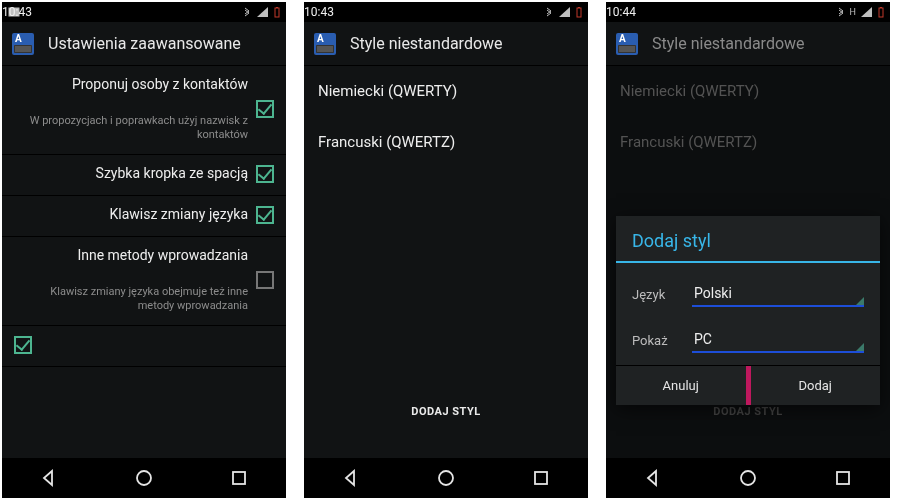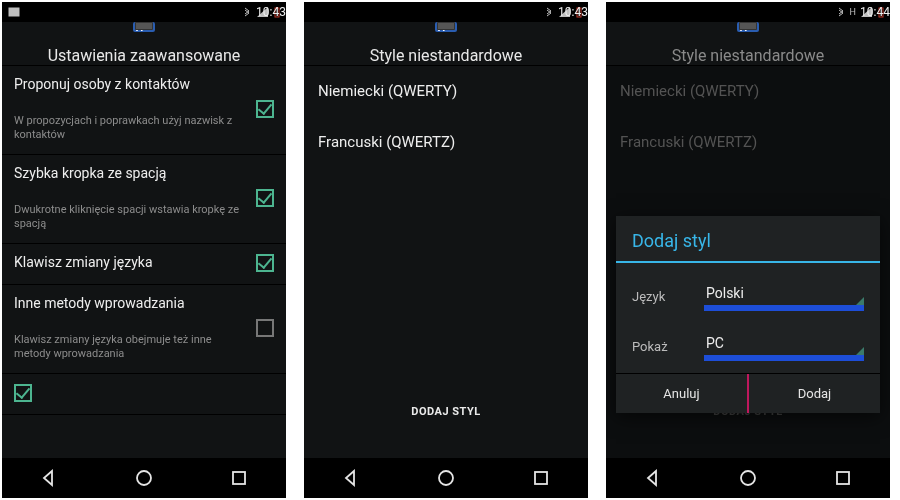--- a/index.html
+++ b/index.html
@@ -19,47 +19,46 @@
   }
   
   .statusbar {
     height: 20px; background: #000;
     display: flex; align-items: center;
     color: #bfbfbf; font-size: 11px;
     padding: 0 6px;
     justify-content: space-between;
   }
   .sb-left, .sb-right { display:flex; align-items:center; gap:4px; }
-  .sb-center { position:absolute; left:0; right:0; text-align:right; font-size:12px; color:#eee; pointer-events:none; }
+  .sb-center { position:absolute; left:0; right:0; text-align:left; font-size:12px; color:#eee; pointer-events:none; }
   .ico { fill:#bfbfbf; }
   
   .header {
     height: 44px; display:flex; align-items:center;
     padding: 0 10px; color:#e8e8e8; font-size:16px;
     border-bottom:1px solid #000;
     gap:14px;
-    flex-direction:column;
   }
   .header.dim { color:#8a8a8a; }
   .kbicon {
     width:22px; height:22px; background:#2a5db0;
     position:relative; display:inline-block; border-radius:2px;
   }
   .kbicon::before{
     content:"A"; color:#fff; font-size:10px; font-weight:bold;
     position:absolute; top:0px; left:3px;
   }
   .kbicon::after{
     content:""; position:absolute; bottom:2px; left:2px; right:2px; height:8px;
     background:#555; border-radius:1px;
     box-shadow: inset 0 0 0 1px #333;
   }
   
   .content { flex:1; overflow:hidden; position:relative; }
-  .list { padding: 0; }
+  .list { padding: 0; text-align: right; }
   .row {
     padding: 10px 12px 12px 12px;
     display:flex; align-items:center;
     gap:8px;
     border-bottom:1px solid #000;
   }
   .row .txt { flex:1; }
   .row .title-t { color:#eee; font-size:14px; line-height:1.25; }
   .row .sub { color:#8c8c8c; font-size:11px; line-height:1.3; margin-top:20px; }
   .row.plain { border-bottom:none; padding:16px 14px; }
@@ -98,39 +97,39 @@
     position:absolute; left:10px; right:10px; top:150px;
     background:#1f2223; color:#ddd;
     box-shadow:0 4px 18px rgba(0,0,0,0.6);
   }
   .dlg-title{
     color:#38b6e8; font-size:18px; padding:14px 16px 10px;
   }
   .dlg-sep{ height:2px; background:#38b6e8; margin:0 0 10px; }
   .dlg-row{
     display:flex; align-items:center; padding:8px 16px 12px;
-    gap:26px; font-size:13px;
+    gap:14px; font-size:13px;
   }
   .dlg-label{ color:#bcbcbc; width:46px; }
   .dlg-field{
     flex:1; position:relative; padding:4px 2px;
-    border-bottom:6px solid #1d4ed8; color:#eee; font-size:14px;
+    border-bottom:2px solid #1d4ed8; color:#eee; font-size:14px;
   }
   .dlg-field::after{
     content:""; position:absolute; right:0; bottom:0;
     border-left:8px solid transparent;
     border-bottom:8px solid #3b7a6a;
   }
   .dlg-actions{
     display:flex; border-top:1px solid #000;
   }
   .dlg-btn{
     flex:1; text-align:center; padding:12px 8px; font-size:13px; color:#e5e5e5;
   }
-  .dlg-btn + .dlg-btn{ border-left:2px solid #be185d; }
+  .dlg-btn + .dlg-btn{ border-left:5px solid #be185d; }
   
   .phone3 .row.plain .title-t { color:#6f6f6f; }
 </style>
 </head>
 <body>
 
 <div class="phone">
   <div class="statusbar">
     <div class="sb-left">
       <svg width="12" height="12">
@@ -163,21 +162,20 @@
         <div class="row">
           <div class="txt">
             <div class="title-t">Proponuj osoby z kontaktów</div>
             <div class="sub">W propozycjach i poprawkach użyj nazwisk z kontaktów</div>
           </div>
           <div class="cb checked"></div>
         </div>
         <div class="row">
           <div class="txt">
             <div class="title-t">Szybka kropka ze spacją</div>
-            <div class="sub">Dwukrotne kliknięcie spacji wstawia kropkę ze spacją</div>
           </div>
           <div class="cb checked"></div>
         </div>
         <div class="row">
           <div class="txt">
             <div class="title-t">Klawisz zmiany języka</div>
           </div>
           <div class="cb checked"></div>
         </div>
         <div class="row">

